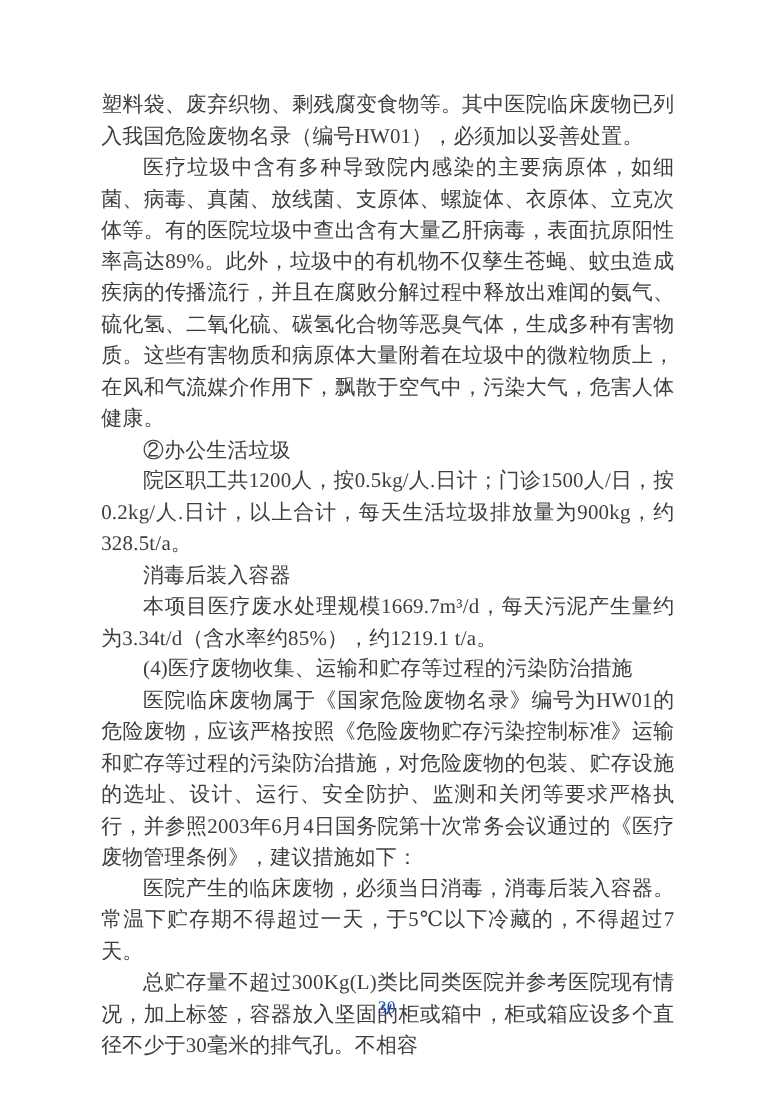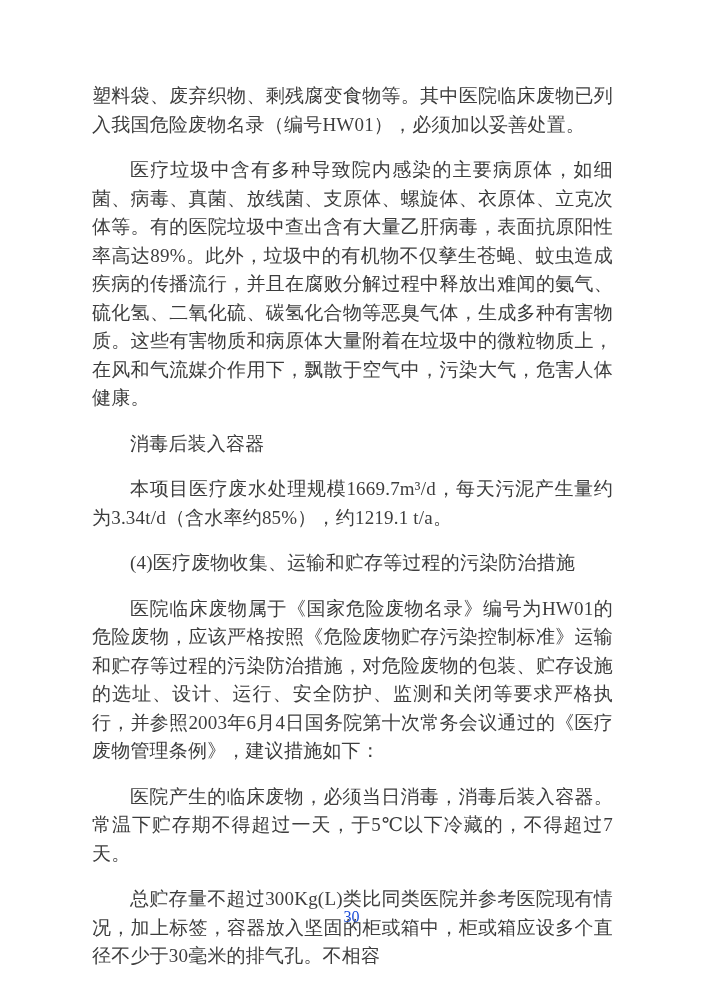--- a/index.html
+++ b/index.html
@@ -23,40 +23,41 @@
   }
   .para {
     font-size: 19px;
     line-height: 28.5px;
     text-align: justify;
     margin: 0;
     letter-spacing: 0.2px;
   }
   .para.indent {
     text-indent: 2em;
-    margin-top: 17px;
   }
   .page-footer {
     position: absolute;
     top: 908px;
     left: 0;
     width: 703px;
     text-align: center;
   }
   .page-number {
     font-size: 16px;
     color: #1d4ed8;
   }
 </style>
 </head>
 <body>
 
 <div class="page">
   <p class="para">塑料袋、废弃织物、剩残腐变食物等。其中医院临床废物已列入我国危险废物名录（编号HW01），必须加以妥善处置。</p>
   <p class="para indent">医疗垃圾中含有多种导致院内感染的主要病原体，如细菌、病毒、真菌、放线菌、支原体、螺旋体、衣原体、立克次体等。有的医院垃圾中查出含有大量乙肝病毒，表面抗原阳性率高达89%。此外，垃圾中的有机物不仅孳生苍蝇、蚊虫造成疾病的传播流行，并且在腐败分解过程中释放出难闻的氨气、硫化氢、二氧化硫、碳氢化合物等恶臭气体，生成多种有害物质。这些有害物质和病原体大量附着在垃圾中的微粒物质上，在风和气流媒介作用下，飘散于空气中，污染大气，危害人体健康。</p>
+  <p class="para indent">②办公生活垃圾</p>
+  <p class="para indent">院区职工共1200人，按0.5kg/人.日计；门诊1500人/日，按0.2kg/人.日计，以上合计，每天生活垃圾排放量为900kg，约328.5t/a。</p>
   <p class="para indent">消毒后装入容器</p>
   <p class="para indent">本项目医疗废水处理规模1669.7m³/d，每天污泥产生量约为3.34t/d（含水率约85%），约1219.1 t/a。</p>
   <p class="para indent">(4)医疗废物收集、运输和贮存等过程的污染防治措施</p>
   <p class="para indent">医院临床废物属于《国家危险废物名录》编号为HW01的危险废物，应该严格按照《危险废物贮存污染控制标准》运输和贮存等过程的污染防治措施，对危险废物的包装、贮存设施的选址、设计、运行、安全防护、监测和关闭等要求严格执行，并参照2003年6月4日国务院第十次常务会议通过的《医疗废物管理条例》，建议措施如下：</p>
   <p class="para indent">医院产生的临床废物，必须当日消毒，消毒后装入容器。常温下贮存期不得超过一天，于5℃以下冷藏的，不得超过7天。</p>
   <p class="para indent">总贮存量不超过300Kg(L)类比同类医院并参考医院现有情况，加上标签，容器放入坚固的柜或箱中，柜或箱应设多个直径不少于30毫米的排气孔。不相容</p>
 </div>
 
 <div class="page-footer">
   <span class="page-number">30</span>

